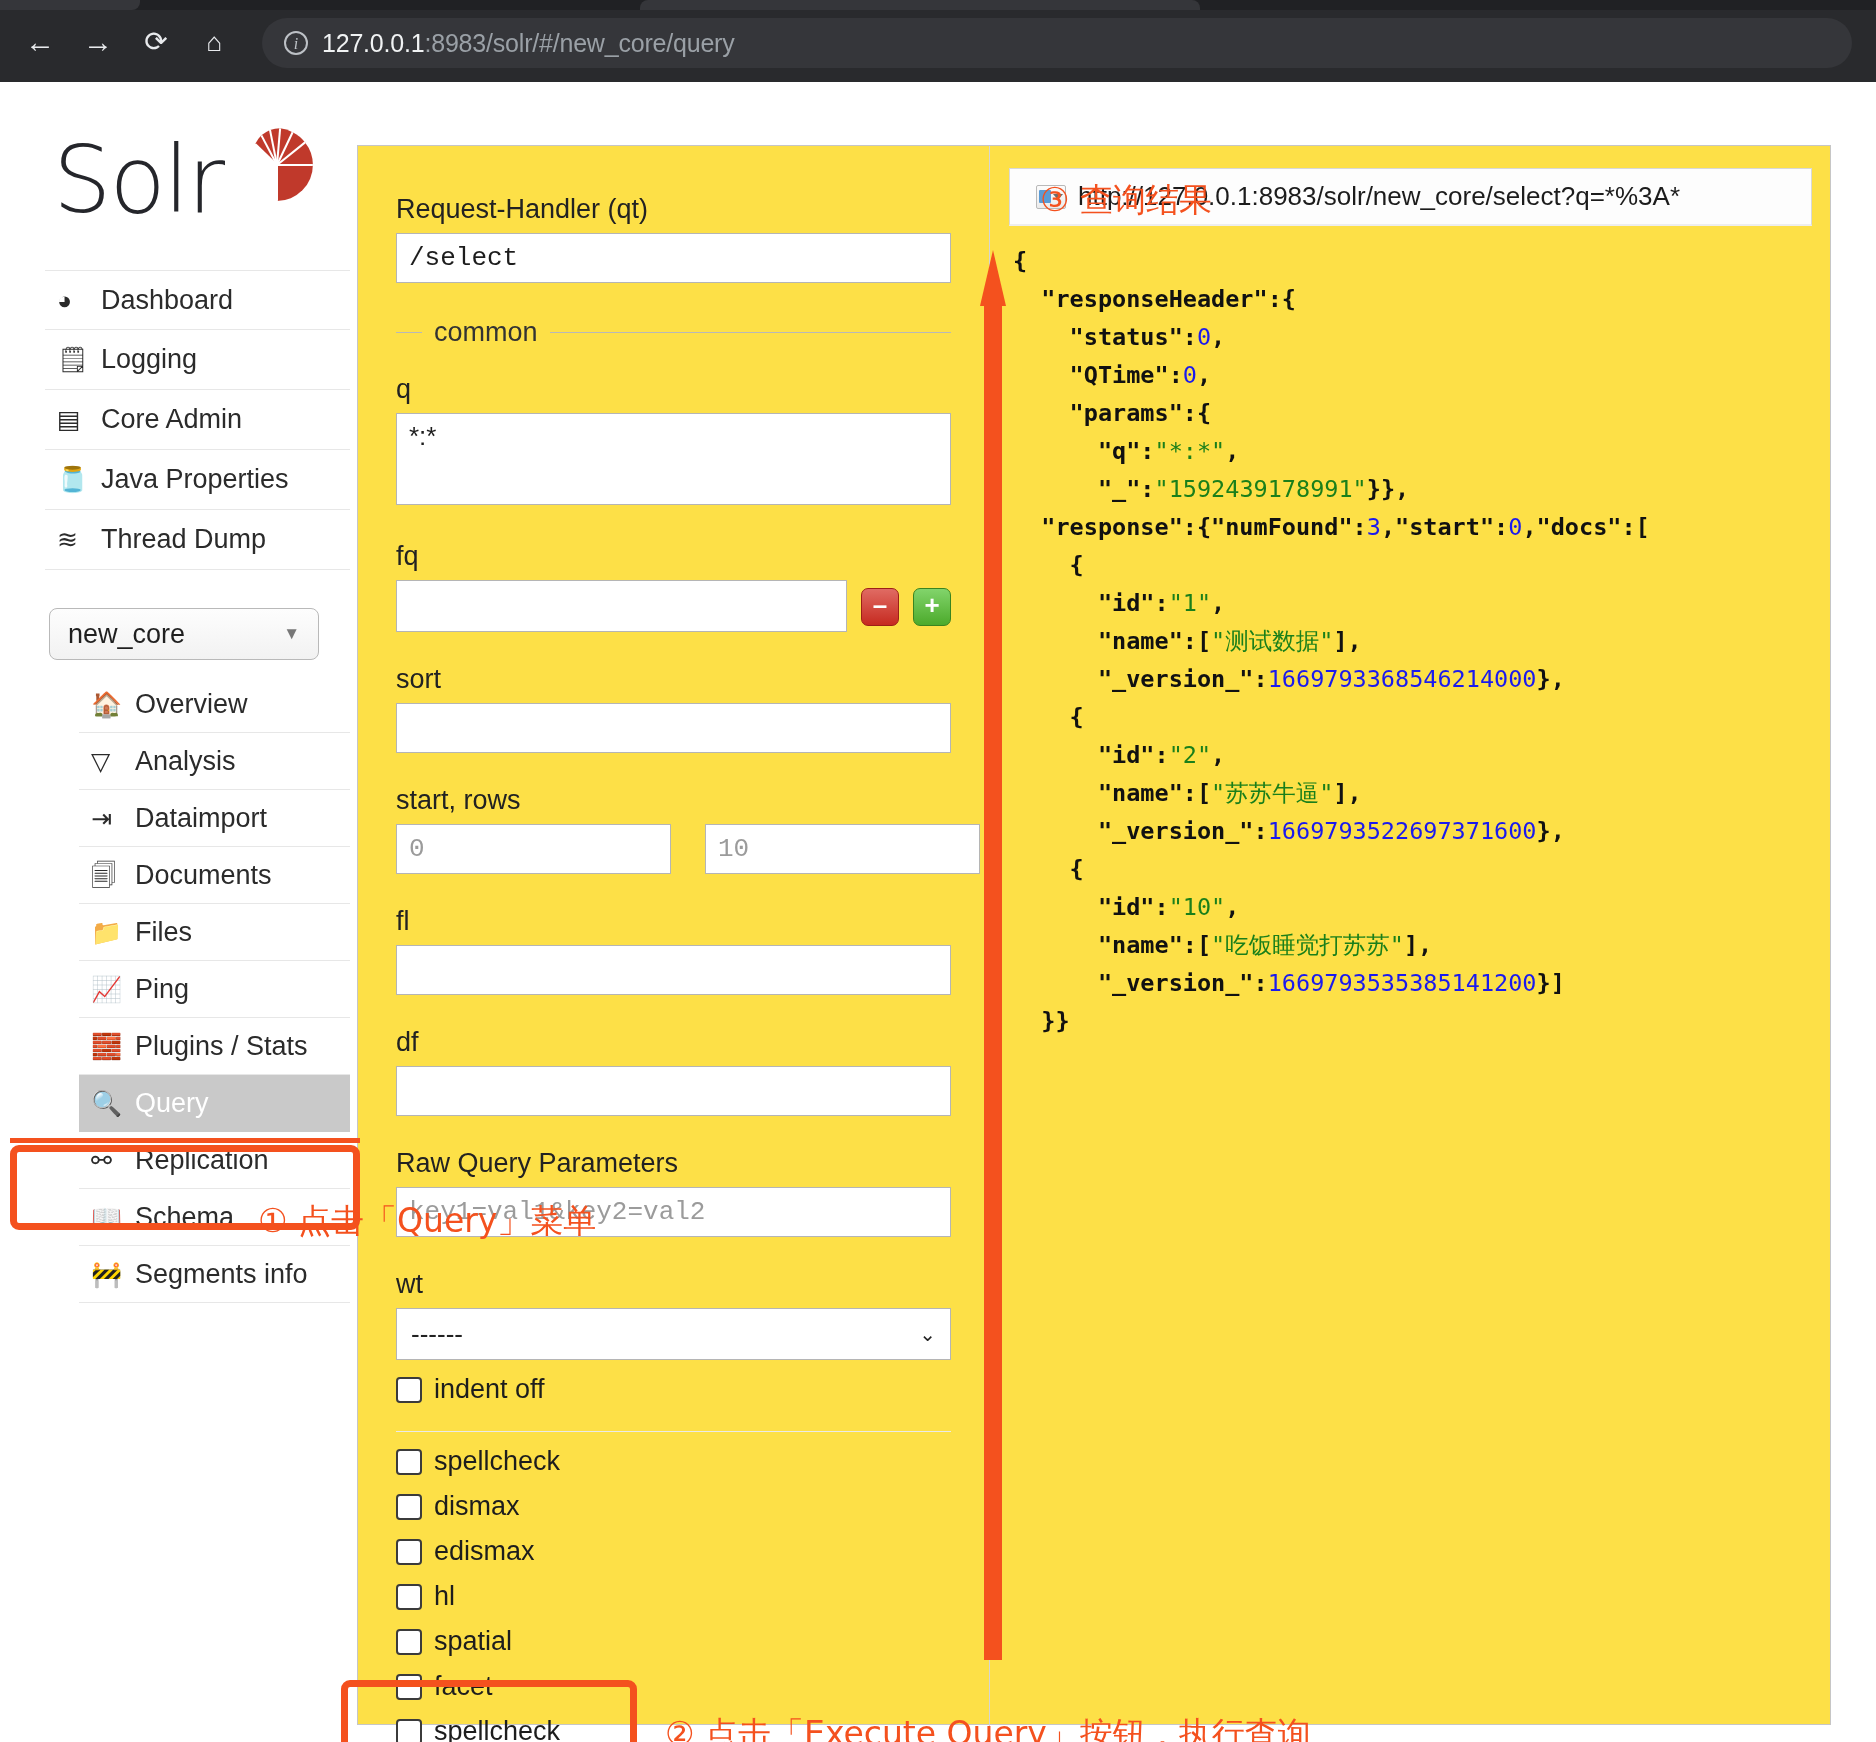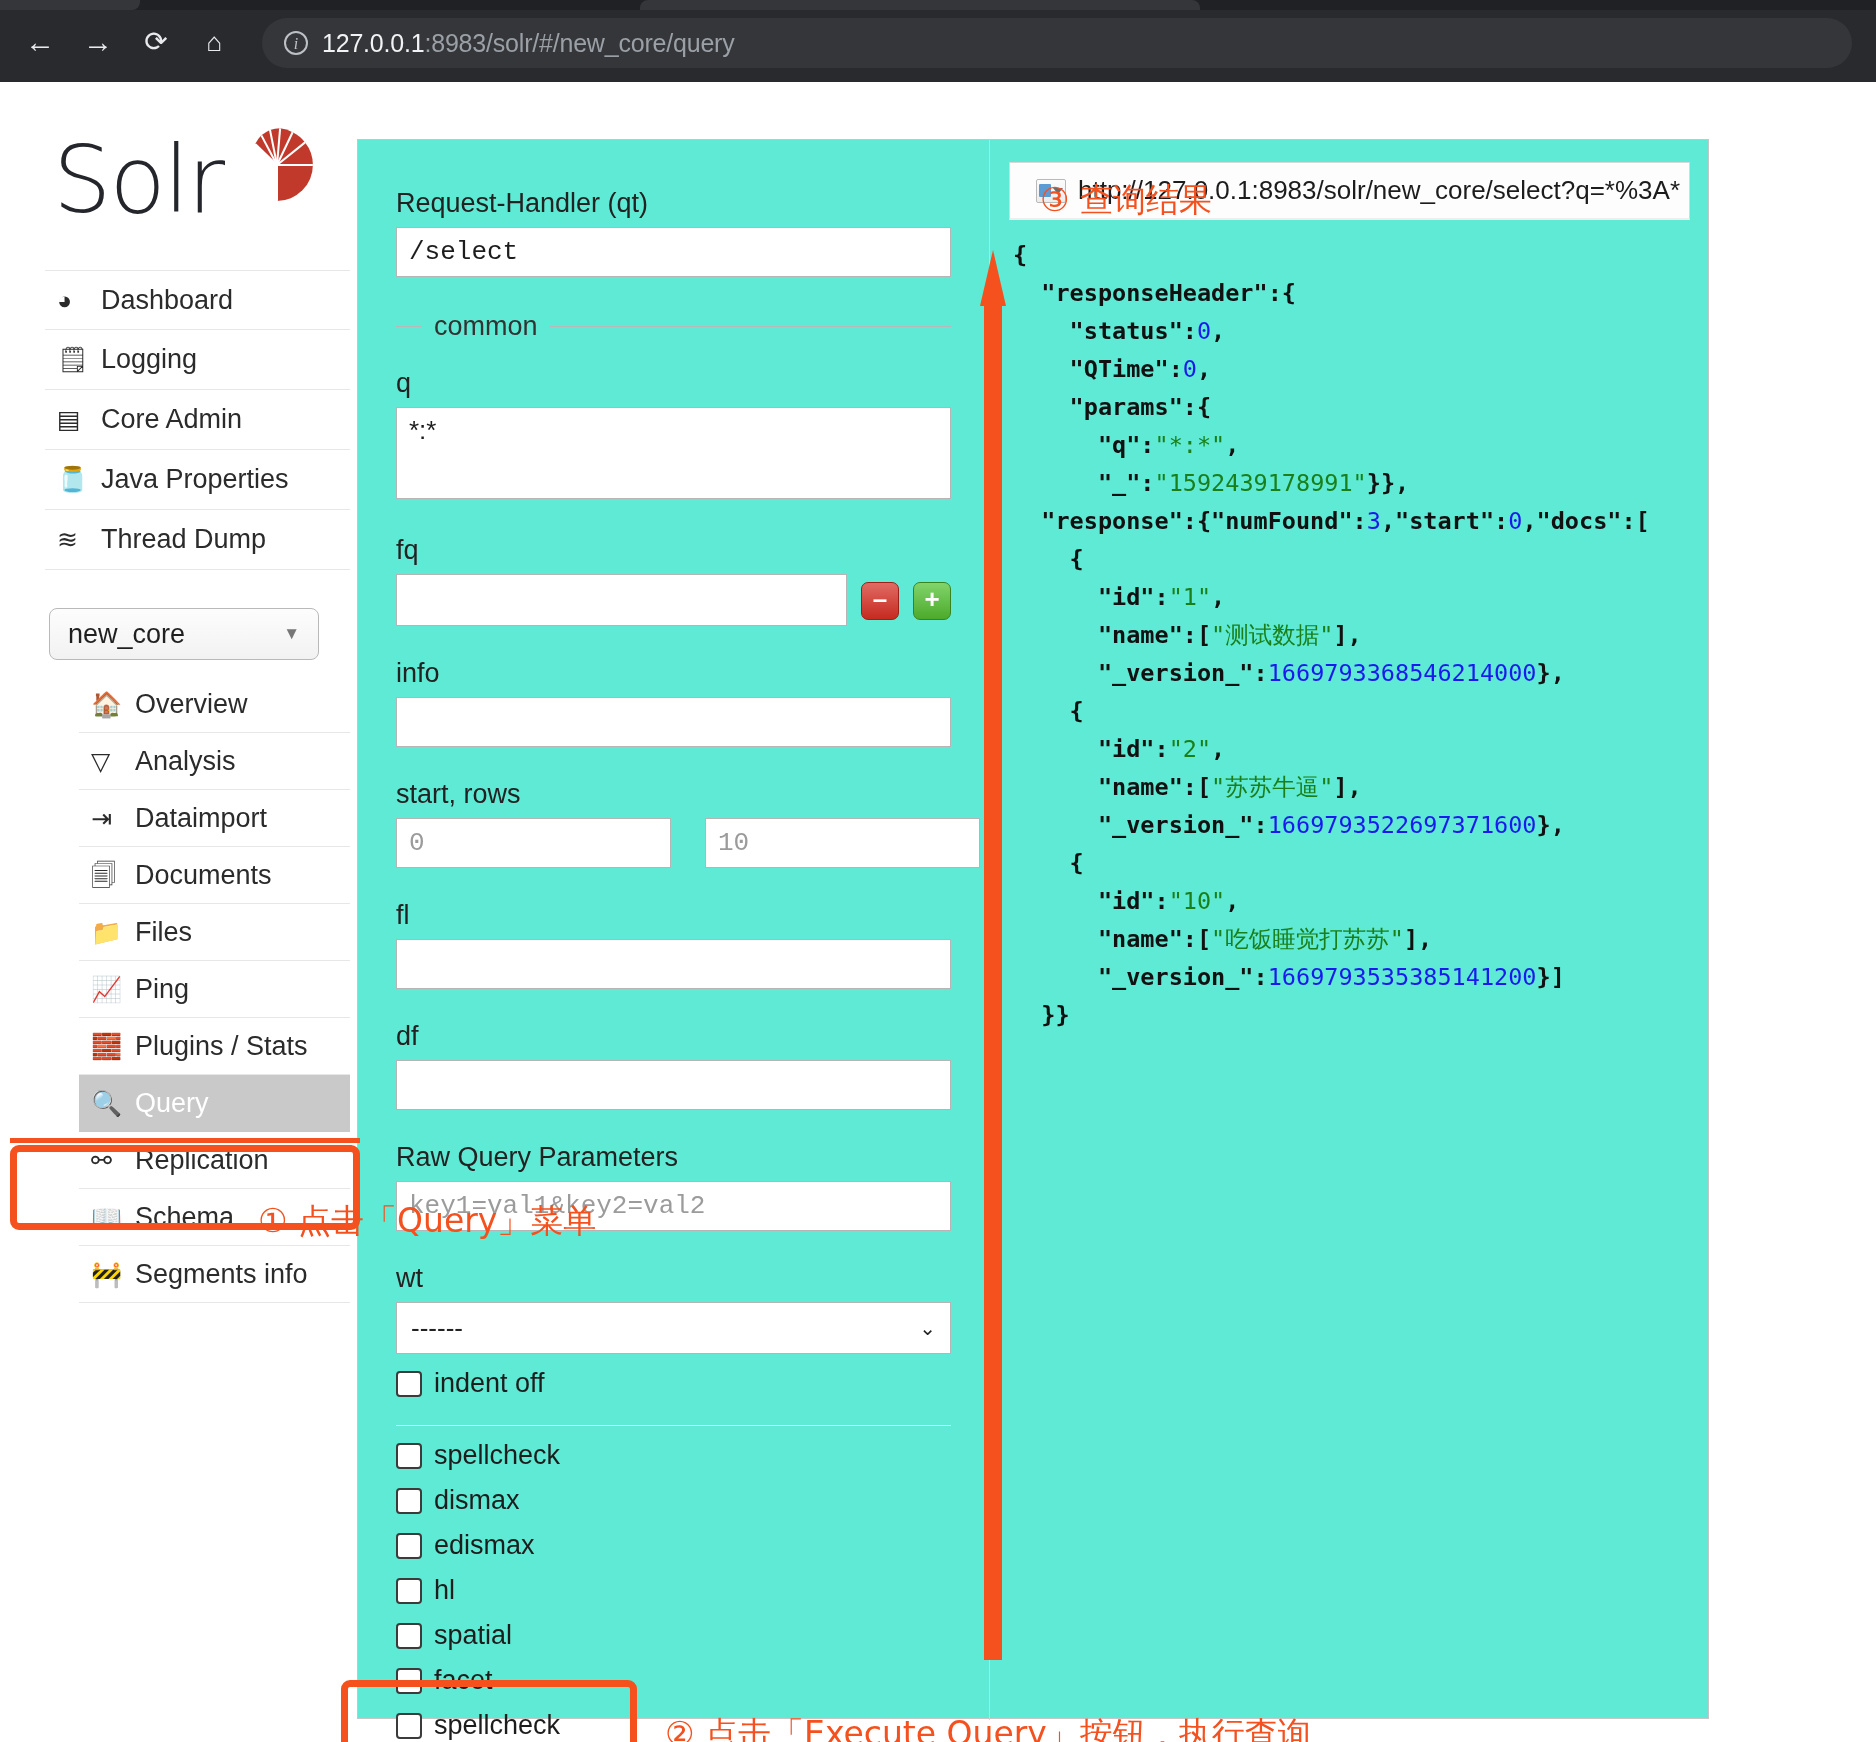--- a/index.html
+++ b/index.html
@@ -101,24 +101,24 @@
 
   #core-nav { margin-top: 16px; margin-left: 34px; }
   #core-nav .nav-item { height: 57px; border-bottom: 1px solid #e7e7e7; }
   #core-nav .nav-item.active {
     background: #c9c9c9; border-bottom-color: #c9c9c9;
     color: #ffffff;
   }
 
   
   #query-panel {
-    position: absolute; left: 357px; top: 57px;
-    width: 1352px; min-height: 1580px;
+    position: absolute; left: 357px; top: 63px;
+    width: 1474px; min-height: 1580px;
     border: 1px solid #c6c6c6; border-top: 1px solid #c6c6c6;
-    background: #5eead4;
+    background: #fde047;
   }
   #form-col {
     position: absolute; left: 0; top: 0; width: 632px; height: 1580px;
     border-right: 1px solid #d4d4d4;
     padding: 48px 38px 0 38px;
   }
   .fld-label {
     font-size: 27px; color: #222; margin-bottom: 8px;
   }
   .fld-input {
@@ -389,21 +389,21 @@
         <input class="fld-input" id="fq-input" value="" style="">
         <div class="pm-btn" id="fq-minus">
             <span>–</span>
           </div>
         <div class="pm-btn" id="fq-plus">
             <span>+</span>
           </div>
       </div>
 
       <div class="gap"></div>
-      <div class="fld-label">info</div>
+      <div class="fld-label">sort</div>
       <input class="fld-input" id="sort-input" value="" style="">
 
       <div class="gap"></div>
       <div class="fld-label">start, rows</div>
       <div id="startrows-row">
         <input class="fld-input" id="start-input" placeholder="0" style="">
         <input class="fld-input" id="rows-input" placeholder="10" style="">
       </div>
 
       <div class="gap"></div>

